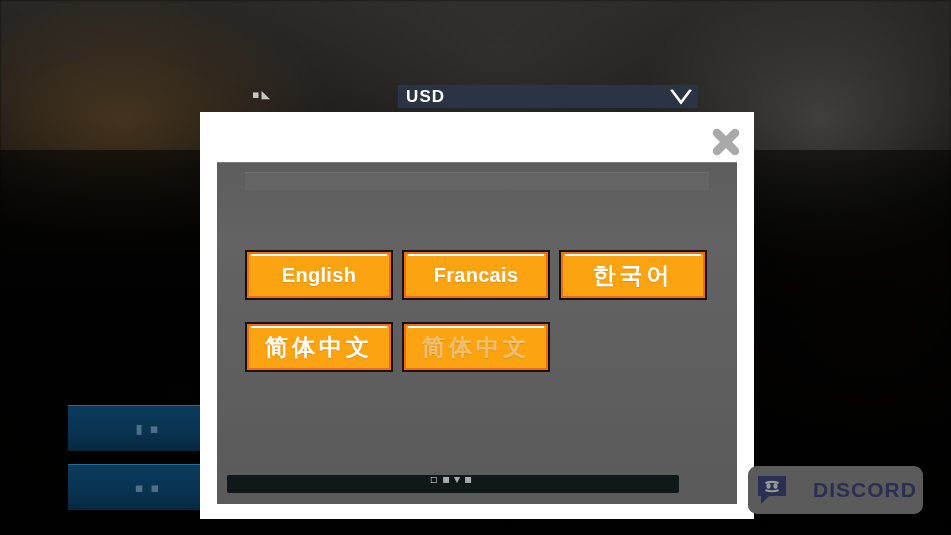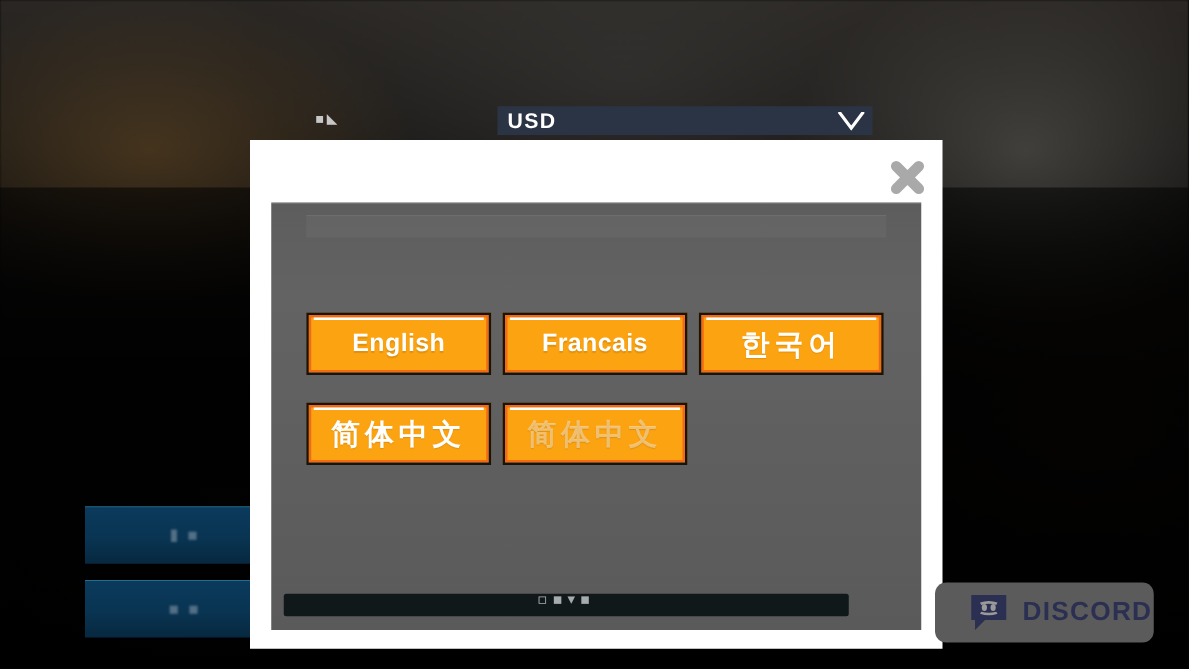--- a/index.html
+++ b/index.html
@@ -222,22 +222,22 @@
   #discord-widget {
     position: absolute;
     left: 748px;
     top: 466px;
     width: 175px;
     height: 48px;
     background: #5b5b5b;
     border-radius: 9px;
     display: flex;
     align-items: center;
-    padding-left: 26px;
-    gap: 10px;
+    padding-left: 7px;
+    gap: 24px;
     cursor: pointer;
   }
   #discord-icon { width: 34px; height: 34px; flex: 0 0 auto; }
   #discord-icon svg { display: block; }
   #discord-label {
     color: #2b3052;
     font-size: 21px;
     font-weight: bold;
     letter-spacing: 1px;
   }

